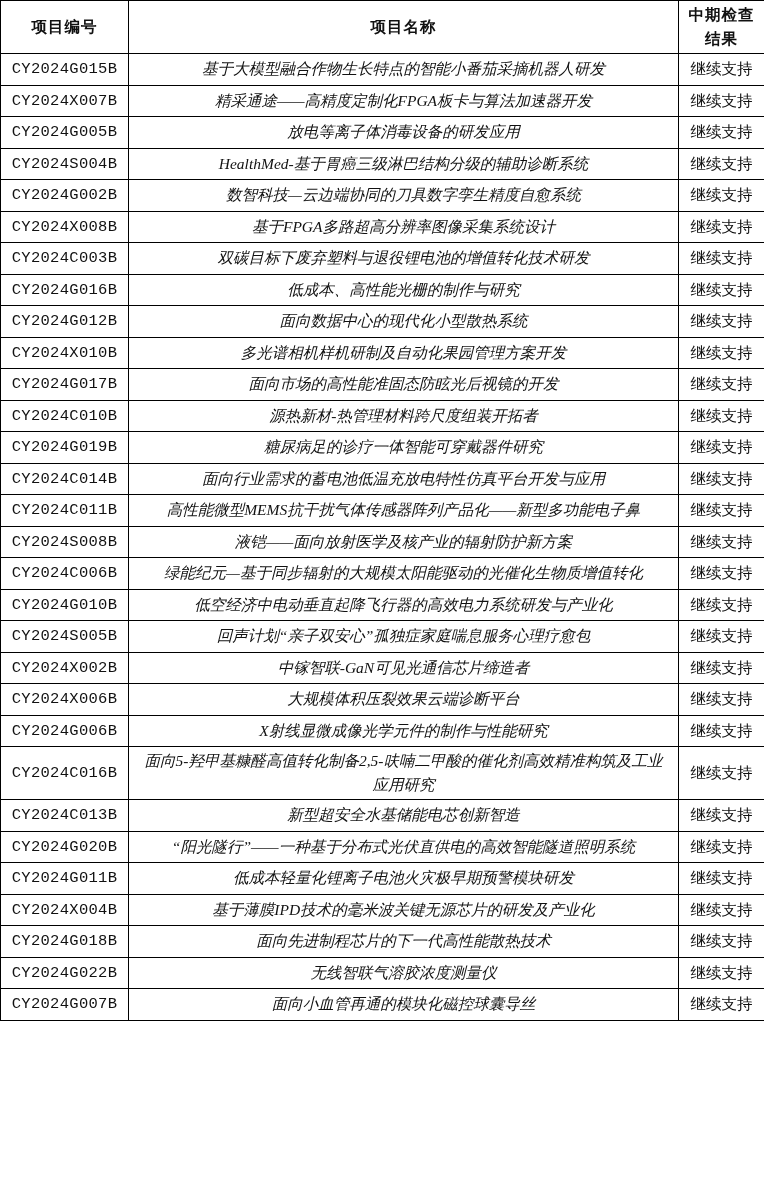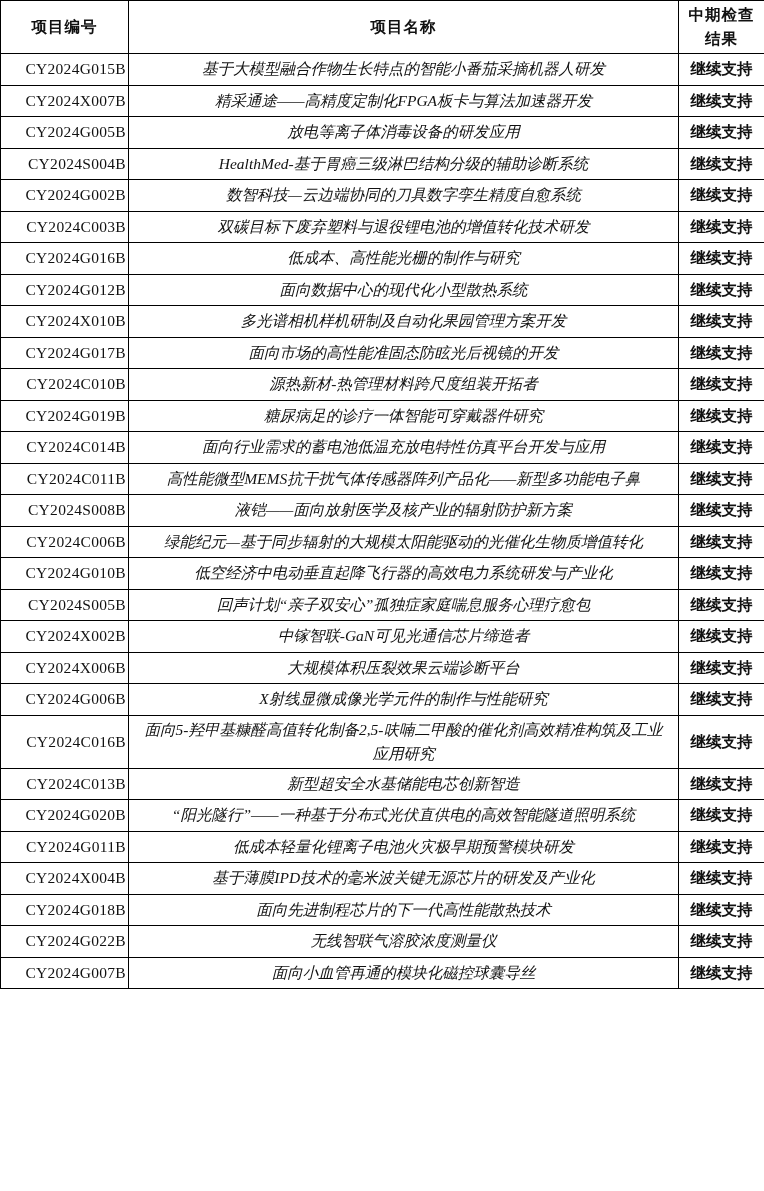--- a/index.html
+++ b/index.html
@@ -26,27 +26,26 @@
     overflow: hidden;
   }
   thead th {
     font-weight: bold;
     height: 50px;
     padding: 2px 6px;
     letter-spacing: 1px;
   }
   tbody td { height: 31.5px; padding: 2px 8px; }
   td.c-id {
-    font-family: Liberation Serif, serif;
+    font-family: Liberation Mono, monospace;
     letter-spacing: 0.3px;
     padding: 2px 2px;
-    text-align: right;
   }
   td.c-name { padding: 2px 9px; font-style: italic; }
-  td.c-result { padding: 2px 2px; font-weight: bold; }
+  td.c-result { padding: 2px 2px; }
 </style>
 </head>
 <body>
 
 <table class="project-table">
   <colgroup>
     <col class="c1">
     <col class="c2">
     <col class="c3">
   </colgroup>
@@ -77,20 +76,25 @@
     <td class="c-id">CY2024S004B</td>
     <td class="c-name">HealthMed-基于胃癌三级淋巴结构分级的辅助诊断系统</td>
     <td class="c-result">继续支持</td>
   </tr>
       <tr>
     <td class="c-id">CY2024G002B</td>
     <td class="c-name">数智科技—云边端协同的刀具数字孪生精度自愈系统</td>
     <td class="c-result">继续支持</td>
   </tr>
       <tr>
+    <td class="c-id">CY2024X008B</td>
+    <td class="c-name">基于FPGA多路超高分辨率图像采集系统设计</td>
+    <td class="c-result">继续支持</td>
+  </tr>
+      <tr>
     <td class="c-id">CY2024C003B</td>
     <td class="c-name">双碳目标下废弃塑料与退役锂电池的增值转化技术研发</td>
     <td class="c-result">继续支持</td>
   </tr>
       <tr>
     <td class="c-id">CY2024G016B</td>
     <td class="c-name">低成本、高性能光栅的制作与研究</td>
     <td class="c-result">继续支持</td>
   </tr>
       <tr>

